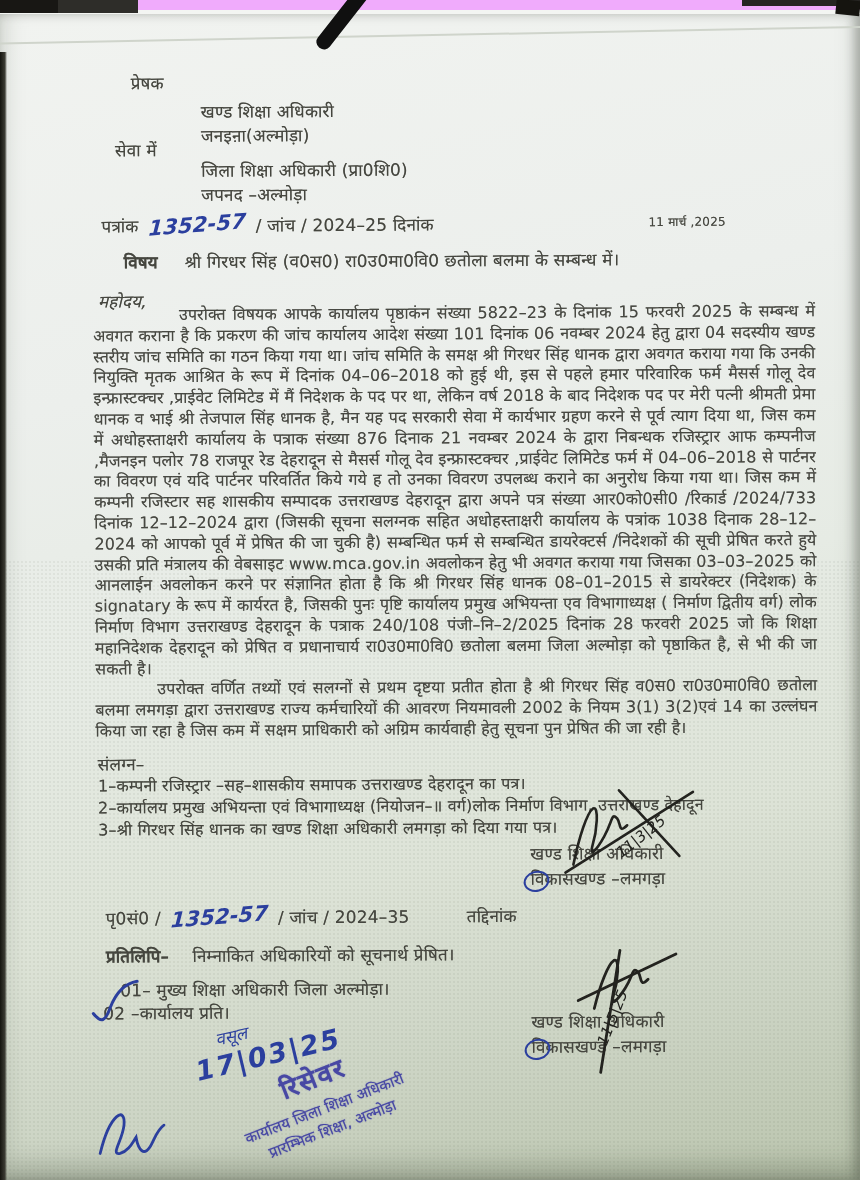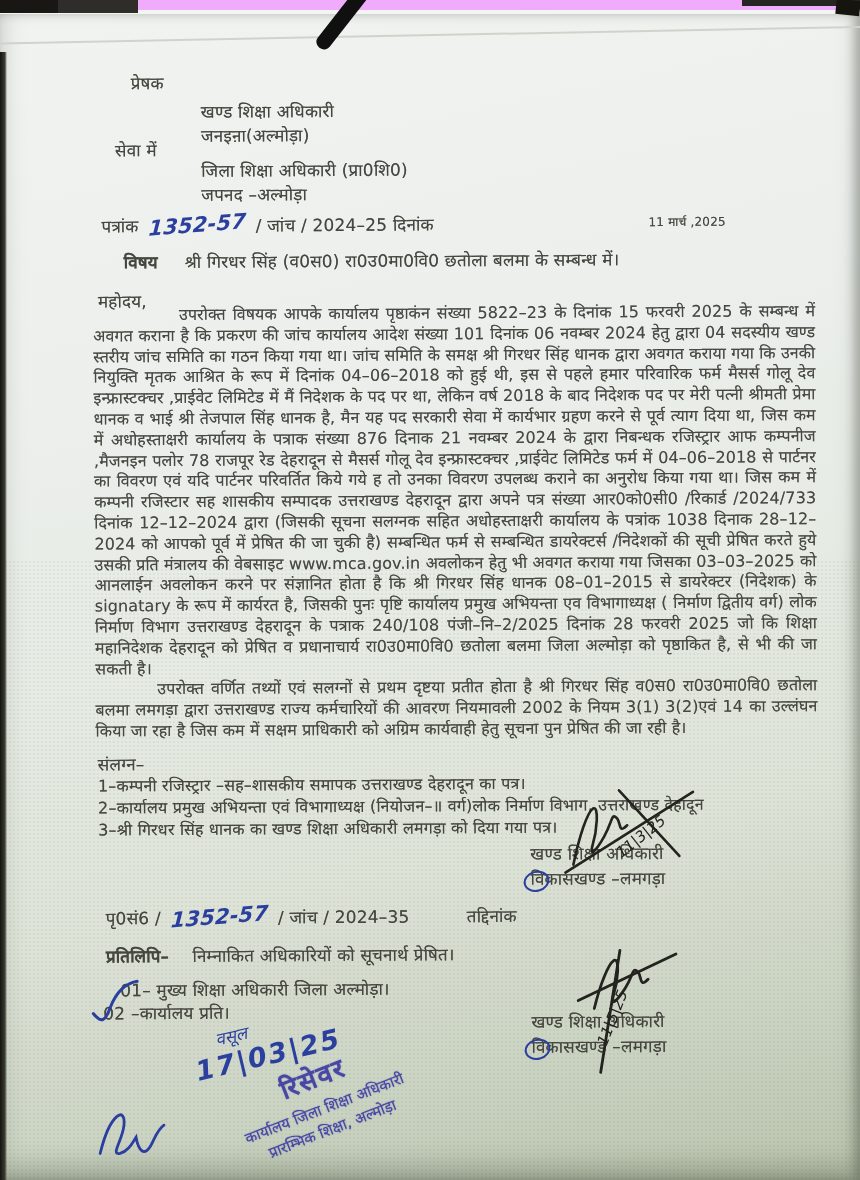--- a/index.html
+++ b/index.html
@@ -74,21 +74,21 @@
     <div class="txt" style="left:103px;top:212px;">
       <span>पत्रांक</span>
       <span class="hw refnum">1352-57</span>
       <span>/ जांच /  2024–25 दिनांक</span>
     </div>
     <div class="txt" style="left:650px;top:215px;font-size:12px;">11 मार्च ,2025</div>
 
     <div class="txt" style="left:125px;top:249px;font-weight:bold;">विषय</div>
     <div class="txt" style="left:186px;top:249px;">श्री गिरधर सिंह (व0स0) रा0उ0मा0वि0 छतोला बलमा के सम्बन्ध में।</div>
 
-    <div class="txt" style="left:99px;top:288px;">महोदय,</div>
+    <div class="txt" style="left:99px;top:288px;font-style:italic;">महोदय,</div>
 
     <div class="body-block">
       <p class="p1">उपरोक्त विषयक आपके कार्यालय पृष्ठाकंन संख्या 5822–23 के दिनांक 15 फरवरी 2025 के सम्बन्ध में अवगत कराना है कि प्रकरण की जांच कार्यालय आदेश संख्या 101 दिनांक 06 नवम्बर 2024 हेतु द्वारा 04 सदस्यीय खण्ड स्तरीय जांच समिति का गठन किया गया था। जांच समिति के समक्ष श्री गिरधर सिंह धानक द्वारा अवगत कराया गया कि उनकी नियुक्ति मृतक आश्रित के रूप में दिनांक 04–06–2018 को हुई थी, इस से पहले हमार परिवारिक फर्म मैसर्स गोलू देव इन्फ्रास्टक्चर ,प्राईवेट लिमिटेड में मैं निदेशक के पद पर था, लेकिन वर्ष 2018 के बाद निदेशक पद पर मेरी पत्नी श्रीमती प्रेमा धानक व भाई श्री तेजपाल सिंह धानक है, मैन यह पद सरकारी सेवा में कार्यभार ग्रहण करने से पूर्व त्याग दिया था, जिस कम में अधोहस्ताक्षरी कार्यालय के पत्राक संख्या 876 दिनाक 21 नवम्बर 2024 के द्वारा निबन्धक रजिस्ट्रार आफ कम्पनीज ,मैजनइन पलोर 78 राजपूर रेड देहरादून से मैसर्स गोलू देव इन्फ्रास्टक्चर ,प्राईवेट लिमिटेड फर्म में 04–06–2018 से पार्टनर का विवरण एवं यदि पार्टनर परिवर्तित किये गये ह तो उनका विवरण उपलब्ध कराने का अनुरोध किया गया था। जिस कम में कम्पनी रजिस्टार सह शासकीय सम्पादक उत्तराखण्ड देहरादून द्वारा अपने पत्र संख्या आर0को0सी0 /रिकार्ड /2024/733 दिनांक 12–12–2024 द्वारा (जिसकी सूचना सलग्नक सहित अधोहस्ताक्षरी कार्यालय के पत्रांक 1038 दिनाक 28–12–2024 को आपको पूर्व में प्रेषित की जा चुकी है) सम्बन्धित फर्म से सम्बन्धित डायरेक्टर्स /निदेशकों की सूची प्रेषित करते हुये उसकी प्रति मंत्रालय की वेबसाइट www.mca.gov.in अवलोकन हेतु भी अवगत कराया गया जिसका 03–03–2025 को आनलाईन अवलोकन करने पर संज्ञानित होता है कि श्री  गिरधर सिंह धानक 08–01–2015 से डायरेक्टर (निदेशक) के signatary के रूप में कार्यरत है, जिसकी पुनः पृष्टि कार्यालय प्रमुख अभियन्ता एव विभागाध्यक्ष ( निर्माण द्वितीय वर्ग) लोक निर्माण विभाग उत्तराखण्ड देहरादून के पत्राक 240/108 पंजी–नि–2/2025 दिनांक 28 फरवरी 2025 जो कि शिक्षा महानिदेशक देहरादून को प्रेषित व प्रधानाचार्य रा0उ0मा0वि0 छतोला बलमा जिला अल्मोड़ा को  पृष्ठाकित है, से भी की जा सकती है।</p>
       <p class="p2">उपरोक्त वर्णित तथ्यों एवं सलग्नों से प्रथम दृष्टया प्रतीत होता है श्री गिरधर सिंह व0स0 रा0उ0मा0वि0 छतोला बलमा लमगड़ा  द्वारा उत्तराखण्ड राज्य कर्मचारियों की आवरण नियमावली 2002 के नियम 3(1) 3(2)एवं 14  का उल्लंघन किया जा रहा है जिस कम में सक्षम प्राधिकारी को अग्रिम कार्यवाही हेतु सूचना पुन प्रेषित की जा रही है।</p>
     </div>
 
     <div class="txt" style="left:96px;top:751px;font-weight:normal;">संलग्न–</div>
     <div class="txt" style="left:96px;top:773px;font-size:16px;">1–कम्पनी रजिस्ट्रार –सह–शासकीय समापक उत्तराखण्ड देहरादून का पत्र।</div>
     <div class="txt" style="left:96px;top:795px;font-size:16px;">2–कार्यालय प्रमुख अभियन्ता एवं विभागाध्यक्ष (नियोजन–॥ वर्ग)लोक निर्माण विभाग, उत्तराखण्ड देहादून</div>
     <div class="txt" style="left:96px;top:817px;font-size:16px;">3–श्री गिरधर सिंह धानक का खण्ड शिक्षा अधिकारी लमगड़ा को दिया गया पत्र।</div>
@@ -101,21 +101,21 @@
       </g>
       <text x="64" y="74" transform="rotate(-38 64 74)">11|3|25</text>
     </svg>
     <div class="txt signblock" style="left:528px;top:843px;">
       <div>खण्ड शिक्षा अधिकारी</div>
       <div>विकासखण्ड –लमगड़ा</div>
     </div>
     <div class="circle-mark" style="left:521px;top:872px;"></div>
 
     <div class="txt" style="left:103px;top:904px;">
-      <span>पृ0सं6 /</span>
+      <span>पृ0सं0 /</span>
       <span class="hw refnum">1352-57</span>
       <span>/ जांच  / 2024–35</span>
       <span style="display:inline-block;width:46px;"></span>
       <span>तद्दिनांक</span>
     </div>
 
     <div class="txt" style="left:103px;top:943px;">
       <span style="font-weight:bold;">प्रतिलिपि–</span>
       <span style="display:inline-block;width:12px;"></span>
       <span>निम्नाकित अधिकारियों को सूचनार्थ प्रेषित।</span>

